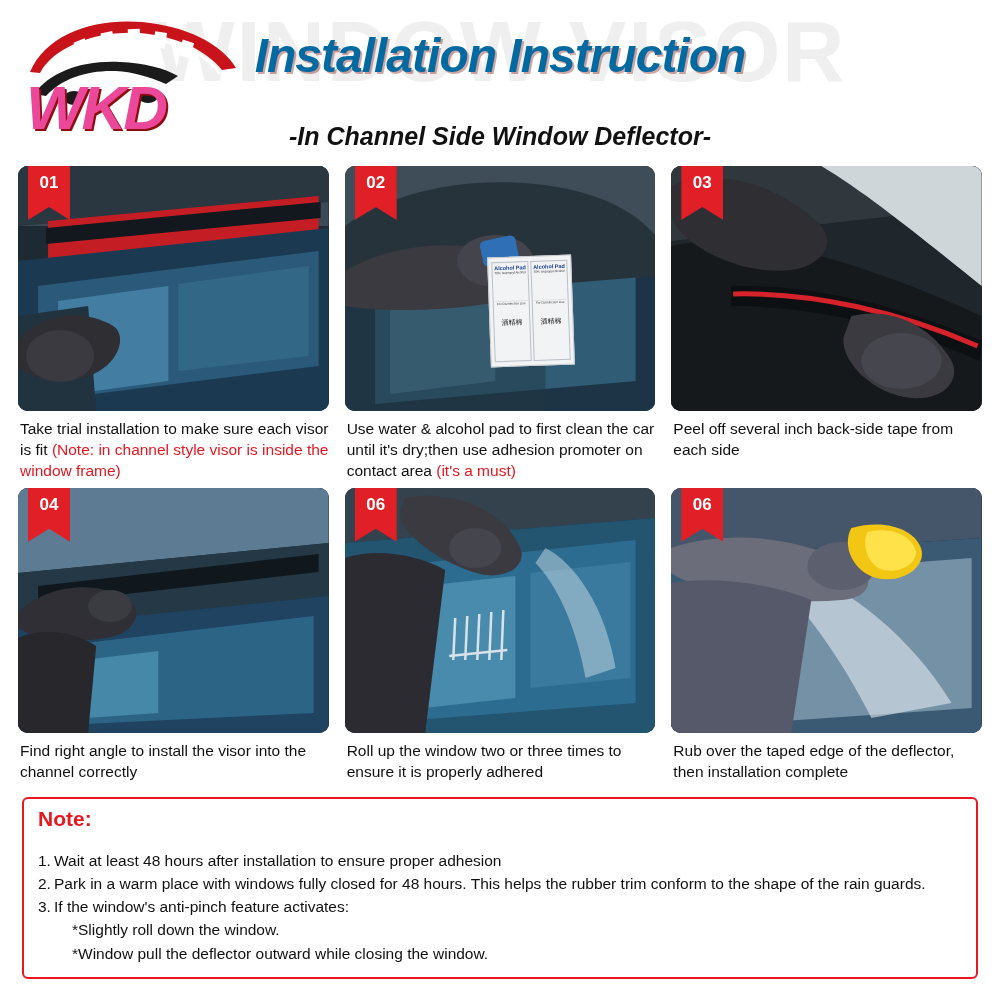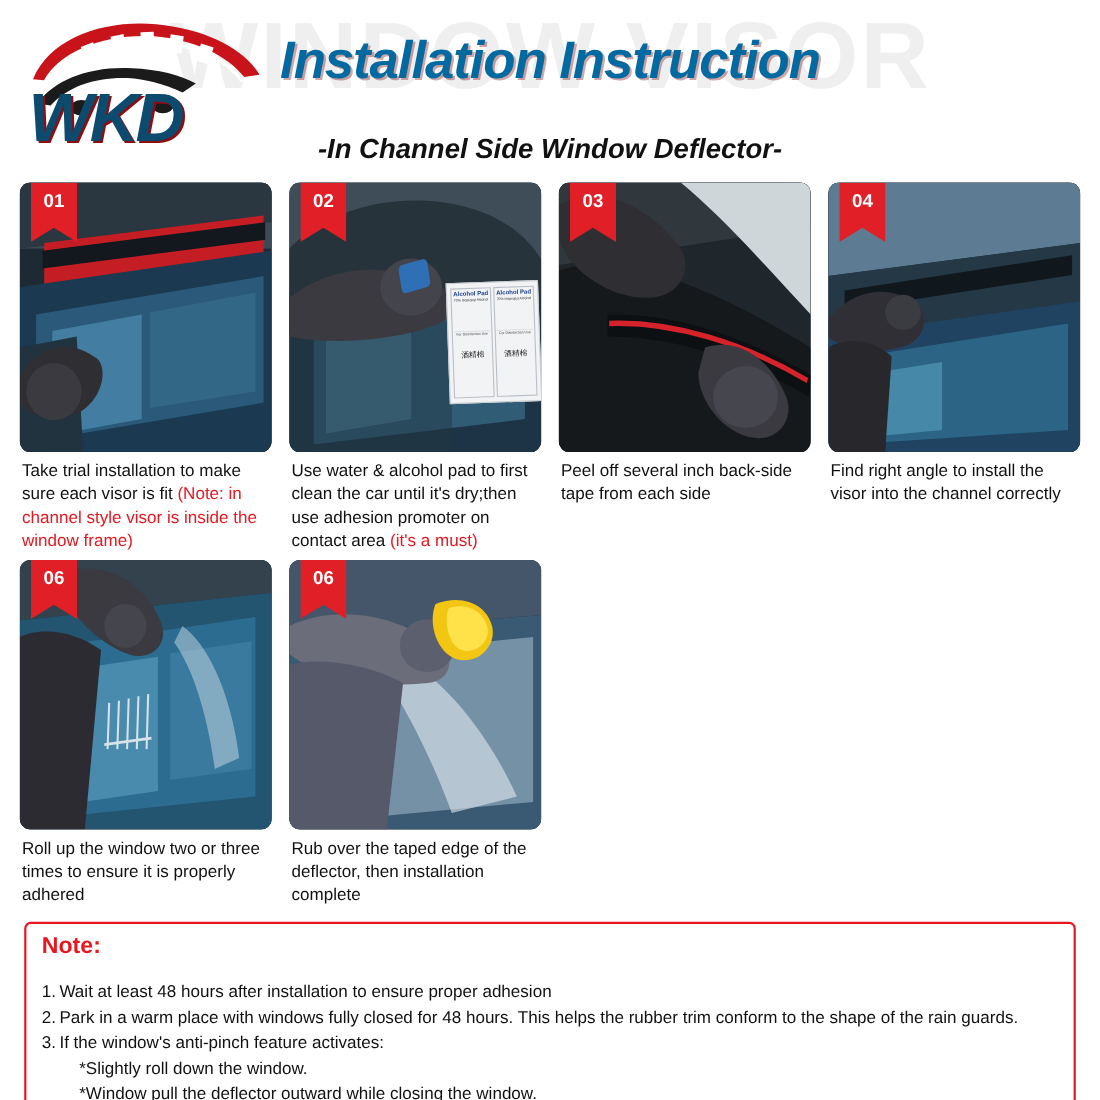--- a/index.html
+++ b/index.html
@@ -42,21 +42,21 @@
     width: 230px;
     height: 120px;
   }
   .logo-text {
     position: absolute;
     left: 10px;
     top: 62px;
     font-size: 62px;
     font-weight: bold;
     font-style: italic;
-    color: #0c4a6e;
+    color: #ec4899;
     letter-spacing: -3px;
     font-family: "Liberation Sans", sans-serif;
     text-shadow: 2px 2px 0 #8d0d11;
   }
   .title-main {
     position: absolute;
     top: 28px;
     left: 0;
     width: 1000px;
     text-align: center;
@@ -79,21 +79,21 @@
     font-style: italic;
     color: #111111;
     font-family: "Liberation Sans", sans-serif;
   }
 
   
   .grid {
     width: 964px;
     margin: 6px auto 0 auto;
     display: grid;
-    grid-template-columns: repeat(4, 1fr);
+    grid-template-columns: repeat(3, 1fr);
     column-gap: 16px;
     row-gap: 6px;
   }
   .step { width: 100%; }
   .photo {
     position: relative;
     width: 100%;
     height: 245px;
     border-radius: 10px;
     overflow: hidden;

